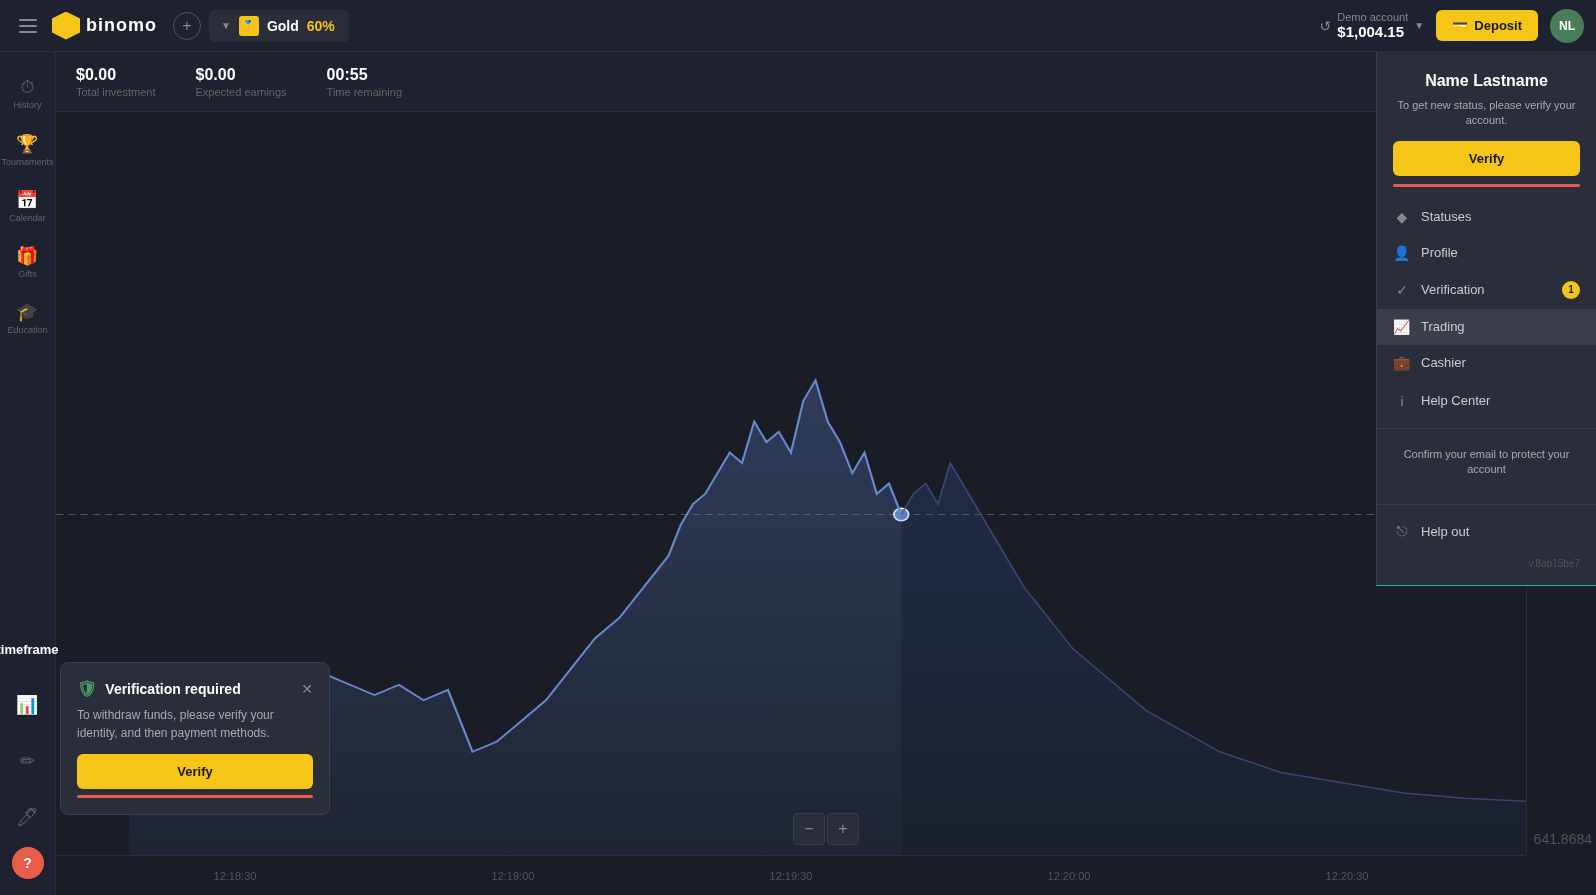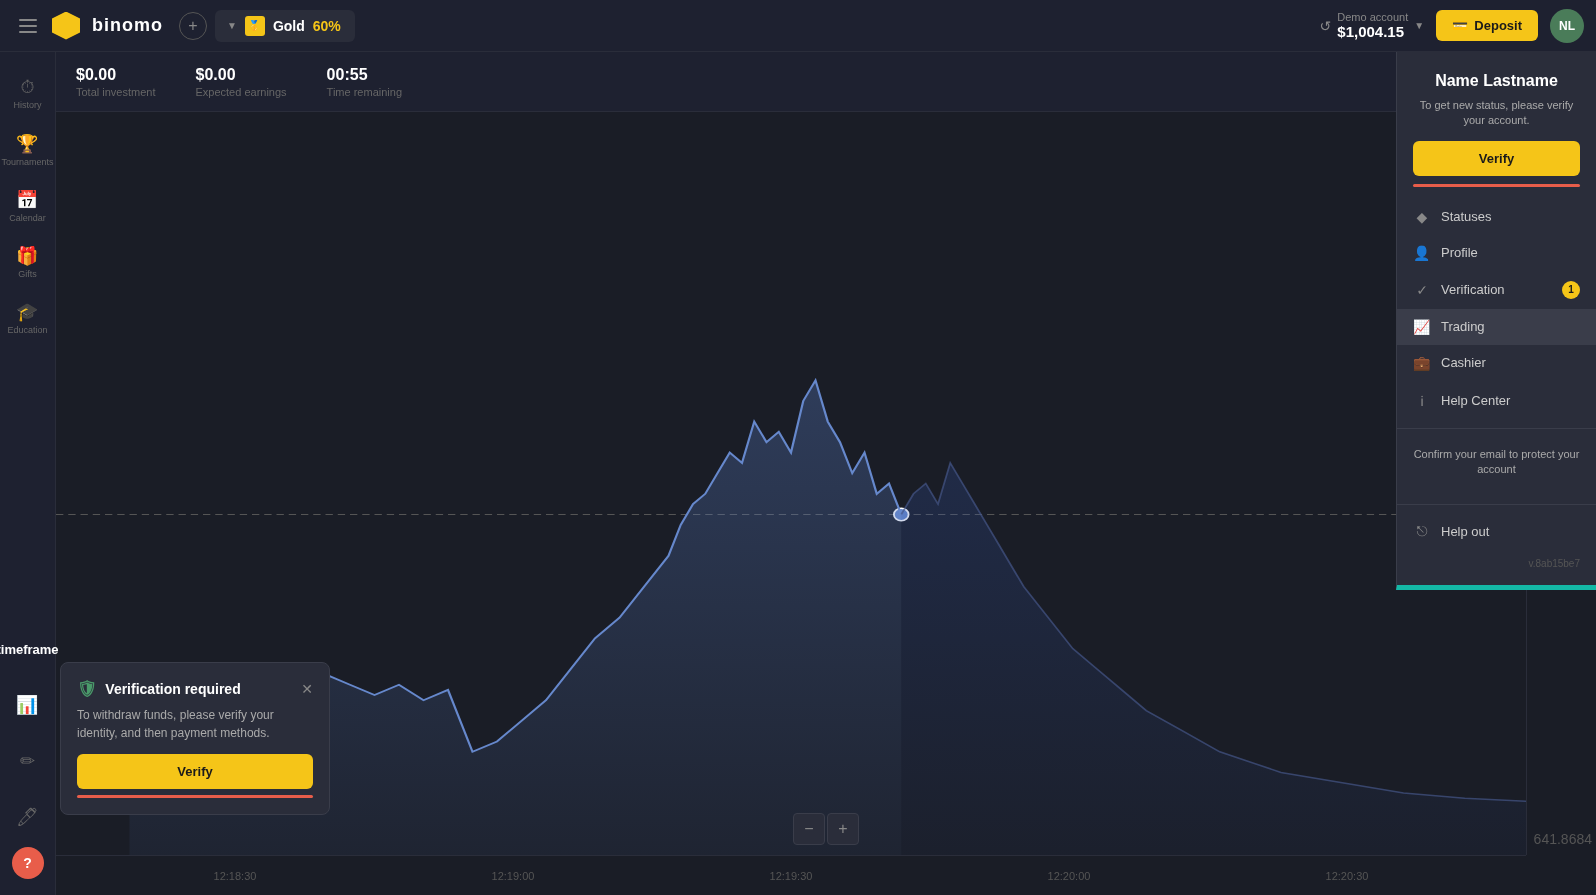--- a/index.html
+++ b/index.html
@@ -29,21 +29,21 @@
       width: 32px; height: 32px;
       display: flex; flex-direction: column;
       justify-content: center; align-items: center; gap: 4px;
       cursor: pointer; margin-right: 8px;
     }
     .hamburger-btn span {
       width: 18px; height: 2px;
       background: #888; border-radius: 1px;
     }
     .logo {
-      display: flex; align-items: center; gap: 12px;
+      display: flex; align-items: center; gap: 6px;
       margin-right: 16px;
     }
     .logo-icon {
       width: 28px; height: 28px;
       background: #f5c518;
       clip-path: polygon(50% 0%, 100% 25%, 100% 75%, 50% 100%, 0% 75%, 0% 25%);
     }
     .logo-text {
       font-size: 18px; font-weight: 700;
       color: #fff; letter-spacing: 1px;
@@ -229,24 +229,24 @@
       background: #1e2130;
       display: flex; align-items: center; justify-content: center;
       font-size: 10px; color: #fff; font-weight: 600;
     }
 
     
     .user-dropdown {
       position: absolute;
       top: 52px;
       right: 0;
-      width: 200px;
+      width: 220px;
       background: #2a2d3a;
       border-left: 1px solid #3a3d4a;
-      border-bottom: 5px solid #14b8a6;
+      border-bottom: 1px solid #14b8a6;
       z-index: 200;
       padding: 20px 0 16px 0;
     }
     .user-dropdown-name {
       font-size: 16px; font-weight: 700;
       color: #fff; text-align: center;
       padding: 0 16px 8px 16px;
     }
     .user-dropdown-subtitle {
       font-size: 11px; color: #aaa;

